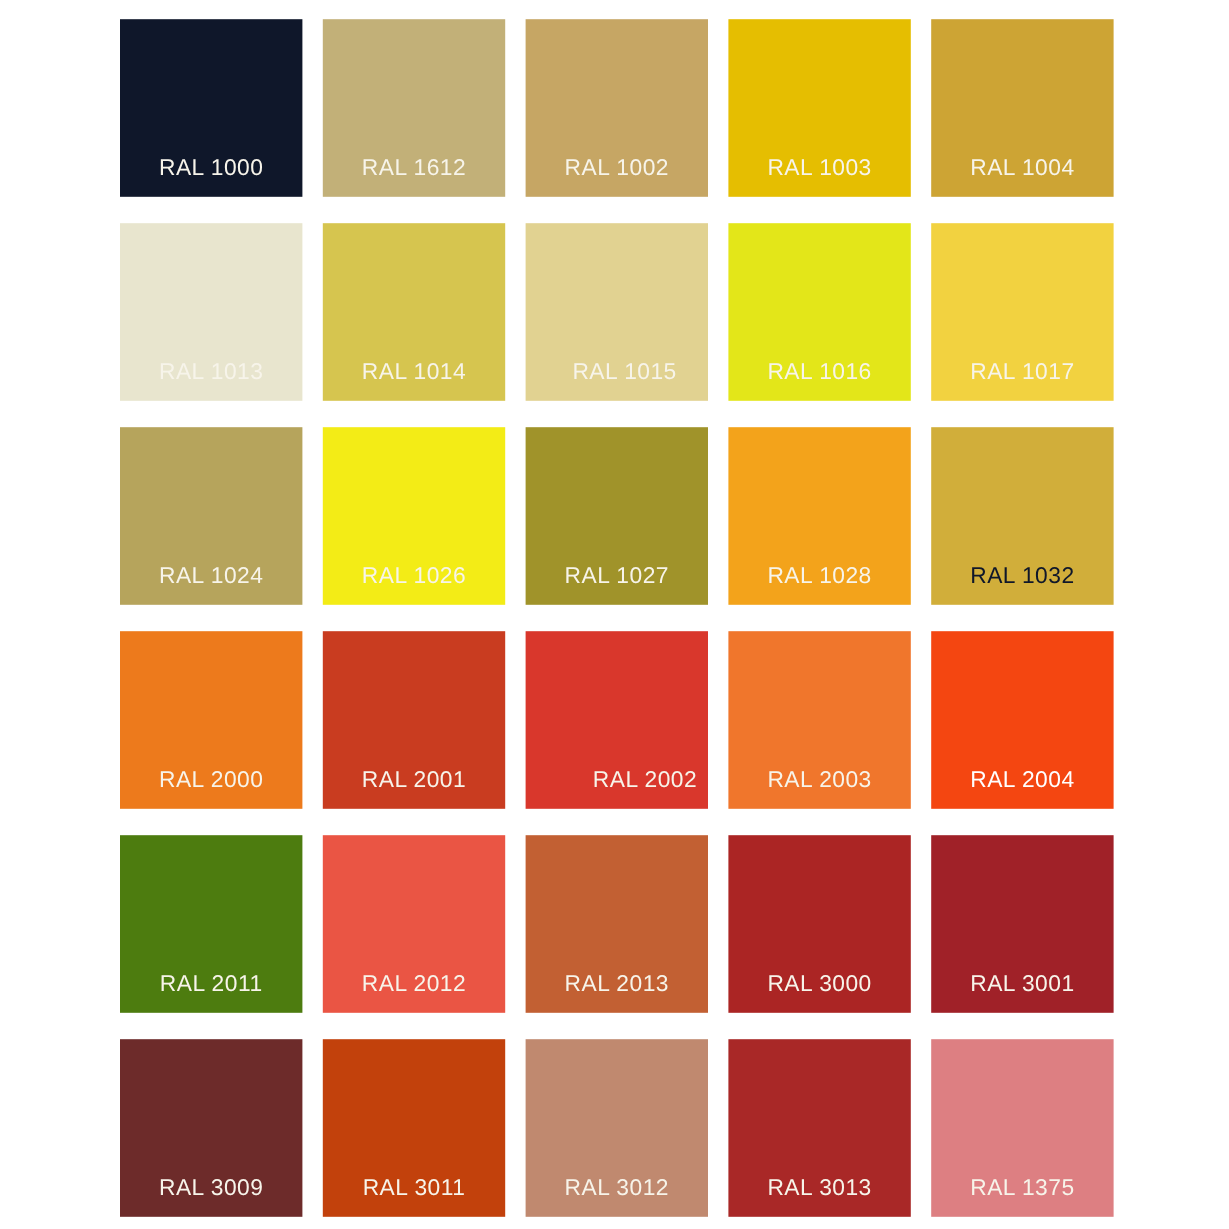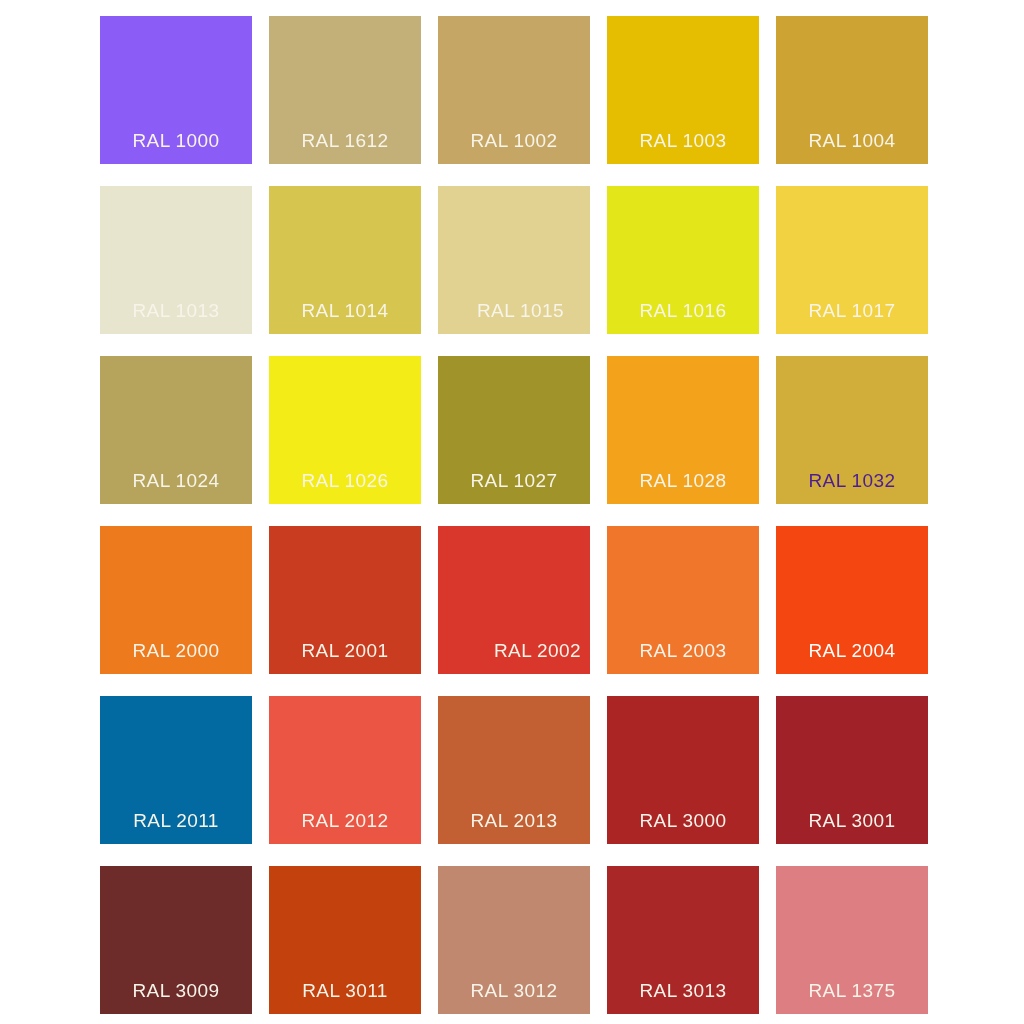--- a/index.html
+++ b/index.html
@@ -43,21 +43,21 @@
     font-weight: 500;
     letter-spacing: 0.4px;
     white-space: nowrap;
     font-family: "Liberation Sans", "DejaVu Sans", sans-serif;
   }
 </style>
 </head>
 <body style="background-color: rgb(255, 255, 255);">
 
 <div id="swatch-grid">
-    <div class="swatch" style="background-color: #8b5cf6;">
+    <div class="swatch" style="background-color: #0f172a;">
       <span class="swatch-label" style="color: rgb(247, 244, 234);">RAL 1000</span>
     </div>
     <div class="swatch" style="background-color: rgb(194, 176, 120);">
       <span class="swatch-label" style="color: rgb(247, 244, 234);">RAL 1612</span>
     </div>
     <div class="swatch" style="background-color: rgb(198, 166, 100);">
       <span class="swatch-label" style="color: rgb(247, 244, 234);">RAL 1002</span>
     </div>
     <div class="swatch" style="background-color: rgb(229, 190, 1);">
       <span class="swatch-label" style="color: rgb(247, 244, 234);">RAL 1003</span>
@@ -86,38 +86,38 @@
     <div class="swatch" style="background-color: rgb(243, 236, 22);">
       <span class="swatch-label" style="color: rgb(247, 244, 234);">RAL 1026</span>
     </div>
     <div class="swatch" style="background-color: rgb(160, 147, 42);">
       <span class="swatch-label" style="color: rgb(247, 244, 234);">RAL 1027</span>
     </div>
     <div class="swatch" style="background-color: rgb(243, 163, 27);">
       <span class="swatch-label" style="color: rgb(247, 244, 234);">RAL 1028</span>
     </div>
     <div class="swatch" style="background-color: rgb(209, 174, 58);">
-      <span class="swatch-label" style="color: #4c1d95; text-align: center;">RAL 1032</span>
+      <span class="swatch-label" style="color: #0f172a; text-align: center;">RAL 1032</span>
     </div>
     <div class="swatch" style="background-color: rgb(237, 122, 28);">
       <span class="swatch-label" style="color: rgb(247, 244, 234);">RAL 2000</span>
     </div>
     <div class="swatch" style="background-color: rgb(201, 60, 32);">
       <span class="swatch-label" style="color: rgb(247, 244, 234);">RAL 2001</span>
     </div>
     <div class="swatch" style="background-color: rgb(217, 55, 44);">
       <span class="swatch-label" style="color: rgb(247, 244, 234); padding-left: 47px;">RAL 2002</span>
     </div>
     <div class="swatch" style="background-color: rgb(240, 118, 44);">
       <span class="swatch-label" style="color: rgb(247, 244, 234);">RAL 2003</span>
     </div>
     <div class="swatch" style="background-color: rgb(244, 70, 17);">
       <span class="swatch-label" style="color: #ffffff;">RAL 2004</span>
     </div>
-    <div class="swatch" style="background-color: #0369a1;">
+    <div class="swatch" style="background-color: #4d7c0f;">
       <span class="swatch-label" style="color: rgb(247, 244, 234);">RAL 2011</span>
     </div>
     <div class="swatch" style="background-color: rgb(234, 85, 68);">
       <span class="swatch-label" style="color: rgb(247, 244, 234);">RAL 2012</span>
     </div>
     <div class="swatch" style="background-color: rgb(194, 96, 51);">
       <span class="swatch-label" style="color: rgb(247, 244, 234);">RAL 2013</span>
     </div>
     <div class="swatch" style="background-color: rgb(171, 37, 36);">
       <span class="swatch-label" style="color: rgb(247, 244, 234);">RAL 3000</span>

